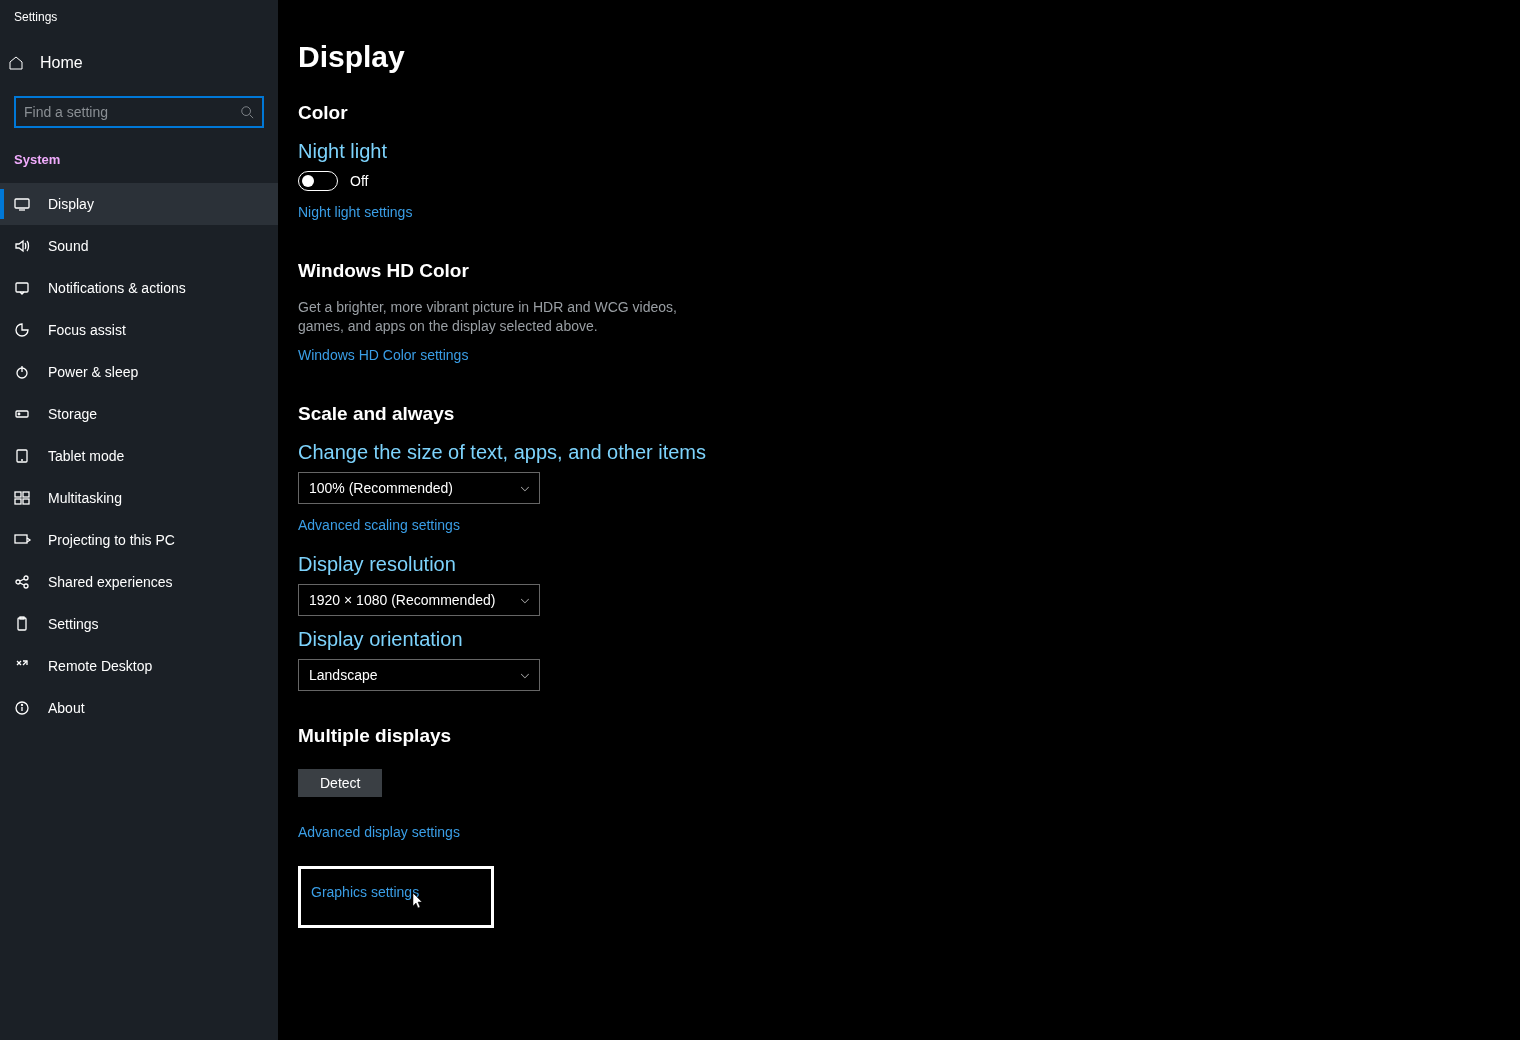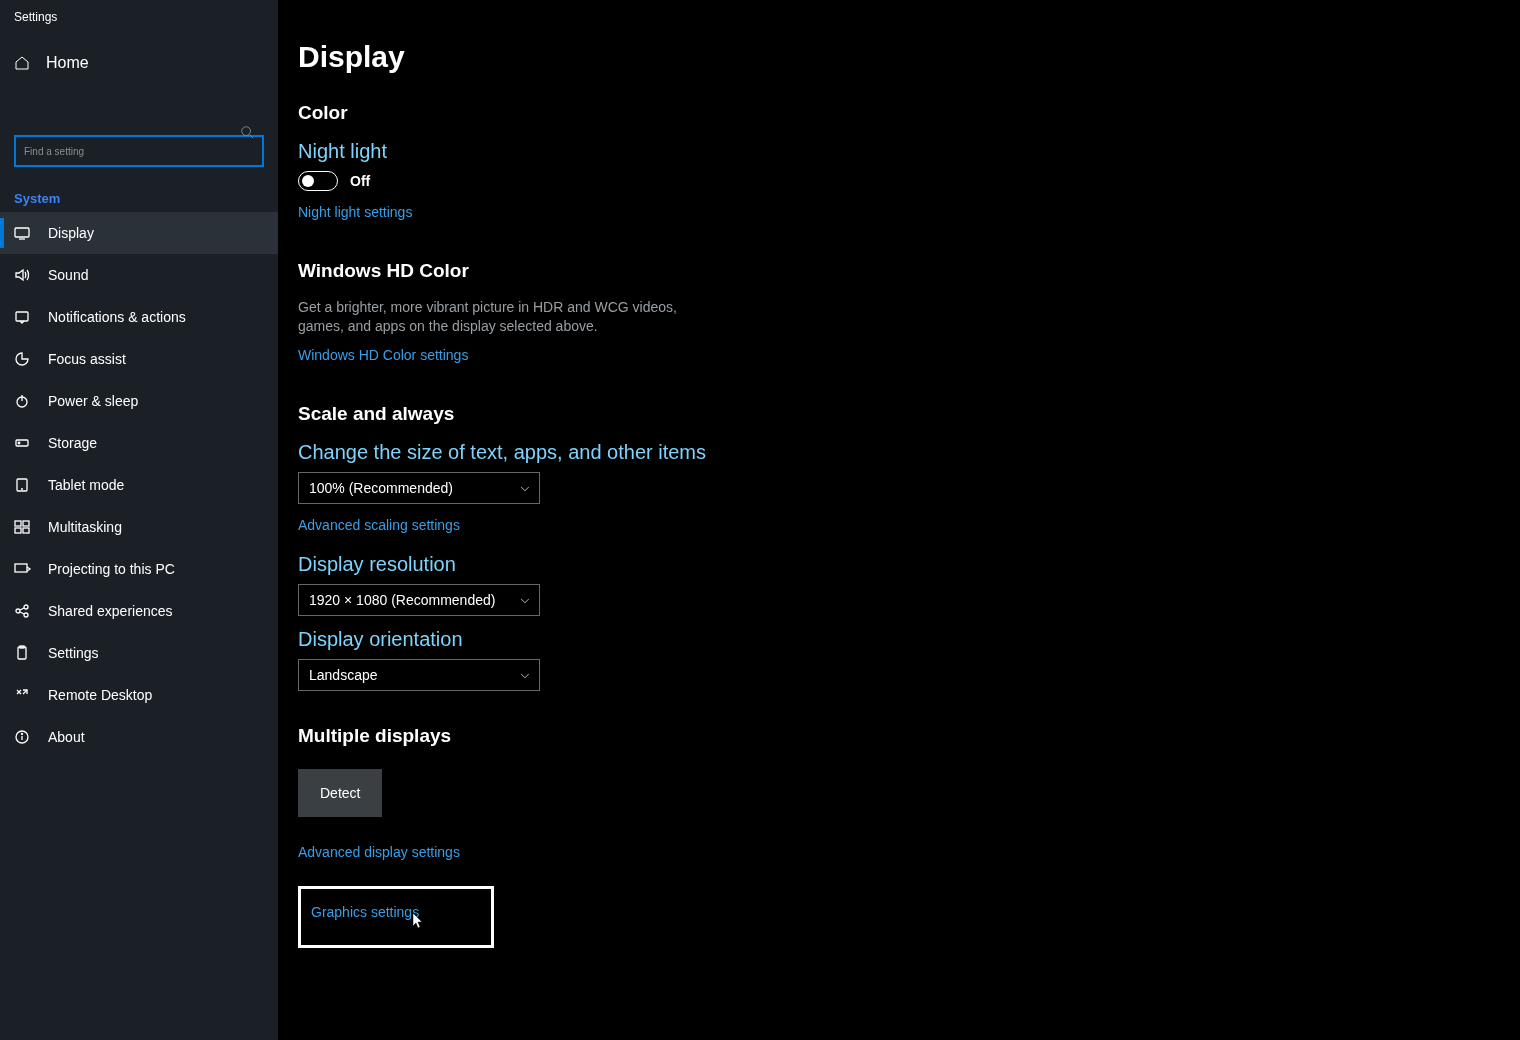--- a/index.html
+++ b/index.html
@@ -1,47 +1,47 @@
 <!DOCTYPE html>
 <html><head>
 <meta charset="utf-8">
 <style>
   * { margin:0; padding:0; box-sizing:border-box; font-family:"Segoe UI",Arial,sans-serif; }
   body { background:#000; color:#fff; width:1520px; height:1040px; overflow:hidden; display:flex; }
   .sidebar { width:278px; height:100%; background:#1b2026; padding:0; }
   .sidebar .title { font-size:12px; padding:10px 14px 20px 14px; color:#fff; font-weight:400; }
-  .home-row { display:flex; align-items:center; gap:16px; padding:10px 14px; margin-bottom:14px; cursor:default; }
+  .home-row { display:flex; align-items:center; gap:16px; padding:10px 8px; margin-bottom:14px; cursor:default; }
   .home-row .icon { width:16px; height:16px; display:flex; align-items:center; justify-content:center; }
   .search-wrap { padding:0 14px 18px 14px; }
-  .search { width:100%; height:32px; background:#1b2026; border:2px solid #0078d7; color:#999; font-size:10px; padding:0 30px 0 8px; outline:none;margin-top:39px; }
+  .search { width:100%; height:32px; background:#1b2026; border:2px solid #0078d7; color:#999; font-size:14px; padding:0 30px 0 8px; outline:none; }
   .search::placeholder { color:#8a8f94; }
   .search-container { position:relative; }
   .search-icon { position:absolute; right:10px; top:50%; transform:translateY(-50%); width:14px; height:14px; color:#8a8f94; }
-  .group-label { font-size:13px; font-weight:600; padding:6px 14px 6px 14px; color:#3b82f6; }
+  .group-label { font-size:13px; font-weight:600; padding:6px 14px 16px 14px; color:#f0abfc; }
   .nav-item { display:flex; align-items:center; gap:18px; height:42px; padding:0 14px; font-size:14px; color:#fff; cursor:default; position:relative; }
   .nav-item.active { background:#2b3138; }
   .nav-item.active::before { content:""; position:absolute; left:0; top:6px; bottom:6px; width:4px; background:#0078d7; }
   .nav-item .icon { width:16px; height:16px; flex:0 0 16px; display:flex; align-items:center; justify-content:center; }
   .nav-item .icon svg { width:16px; height:16px; stroke:#fff; fill:none; stroke-width:1.3; }
 
   .main { flex:1; padding:40px 0 0 0; overflow:auto; background:#000; }
   .content { padding:0 0 0 20px; max-width:720px; }
   h1 { font-size:30px; font-weight:600; margin-bottom:28px; }
   h2 { font-size:19px; font-weight:600; margin:6px 0 16px 0; }
   .setting-label { font-size:20px; color:#7dd3fc; margin-bottom:8px; }
-  .toggle-row { display:flex; align-items:center; gap:12px; margin-bottom:12px;font-weight:bold; }
+  .toggle-row { display:flex; align-items:center; gap:12px; margin-bottom:12px; }
   .toggle { width:40px; height:20px; border:1px solid #fff; border-radius:10px; position:relative; background:transparent; }
   .toggle .knob { position:absolute; left:3px; top:3px; width:12px; height:12px; border-radius:50%; background:#fff; }
   .toggle-label { font-size:14px; }
   .link { color:#3a9ee6; font-size:14px; display:inline-block; margin-bottom:6px; cursor:default; }
   .desc { color:#9a9fa4; font-size:14px; line-height:1.35; margin-bottom:10px; max-width:380px; }
   .section { margin-bottom:34px; }
   .dropdown { width:242px; height:32px; border:1px solid #666; background:#000; color:#fff; display:flex; align-items:center; justify-content:space-between; padding:12px 10px; font-size:14px; margin-bottom:12px; }
   .dropdown .chev { font-size:11px; color:#ccc; }
-  .btn { display:inline-flex; align-items:center; justify-content:center; height:48px; padding:0 22px; background:#3a3f44; color:#fff; font-size:14px; border:none; margin-top:6px; }
+  .btn { display:inline-flex; align-items:center; justify-content:center; height:28px; padding:0 22px; background:#3a3f44; color:#fff; font-size:14px; border:none; margin-top:6px; }
   .highlight-box { border:3px solid #fff; padding:14px 16px 24px 10px; width:196px; margin-top:20px; position:relative; }
   .cursor { position:absolute; left:112px; top:24px; font-size:14px; color:#fff; }
   svg { overflow:visible; }
 </style>
 </head>
 <body>
 
 <div class="sidebar">
   <div class="title">Settings</div>
 

